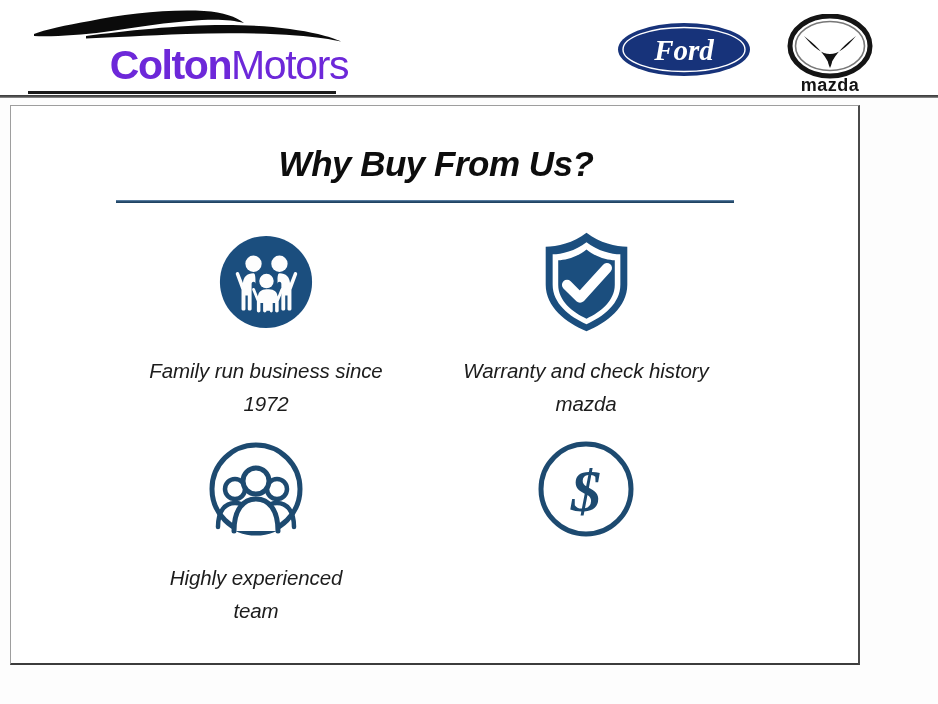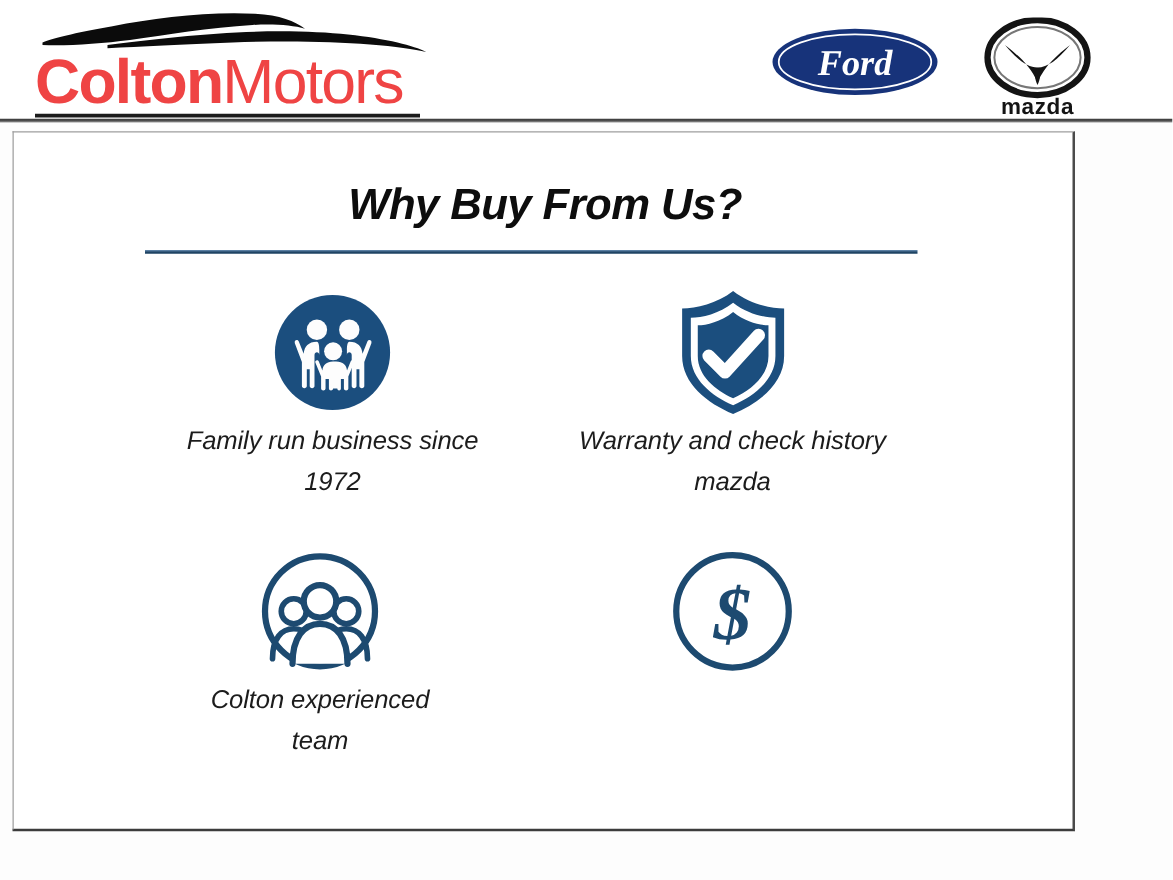--- a/index.html
+++ b/index.html
@@ -21,24 +21,25 @@
     background:linear-gradient(to bottom,#3a3a3a 0%,#4a4a4a 45%,#9a9a9a 100%);
   }
 
   
   .brand-logo {
     position:absolute; left:28px; top:8px; width:320px; height:84px;
   }
   .car-silhouette { position:absolute; left:0; top:0; width:320px; height:40px; }
   .brand-word {
     position:absolute; left:0; top:34px; width:320px;
-    font-size:50px; line-height:46px;
+    font-size:41px; line-height:46px;
     letter-spacing:-1.4px;
-    color:#ef4444;
+    color:#6d28d9;
     white-space:nowrap;
+    text-align:right;
   }
   .brand-word .bold { font-weight:bold; }
   .brand-word .light { font-weight:normal; }
   .brand-underline {
     position:absolute; left:0; top:83px; width:308px; height:3px;
     background:#1b1b1b;
   }
 
   
   .ford-logo { position:absolute; left:617px; top:22px; width:134px; height:55px; }
@@ -78,21 +79,21 @@
   .cell-0 { left:75px;  top:8px; }
   .cell-1 { left:395px; top:8px; }
   .cell-2 { left:65px;  top:215px; }
   .cell-3 { left:395px; top:215px; }
 
   .icon-box {
     width:100px; height:100px;
     display:flex; align-items:center; justify-content:center;
   }
   .caption {
-    margin-top:4px;
+    margin-top:22px;
     width:300px;
     text-align:center;
     font-size:20.5px;
     line-height:33px;
     color:#1c1c1c;
     letter-spacing:-0.1px;
   }
 </style>
 </head>
 <body>
@@ -197,21 +198,21 @@
             <path d="M12 88 C 12 72, 19 64, 29 64 C 34 64, 38 66, 41 69" fill="none" stroke="#1d4a70" stroke-width="4.5" stroke-linecap="round"></path>
 
             <circle cx="71" cy="50" r="10" fill="none" stroke="#1d4a70" stroke-width="4.5"></circle>
             <path d="M88 88 C 88 72, 81 64, 71 64 C 66 64, 62 66, 59 69" fill="none" stroke="#1d4a70" stroke-width="4.5" stroke-linecap="round"></path>
 
             <circle cx="50" cy="42" r="13" fill="#ffffff" stroke="#1d4a70" stroke-width="5"></circle>
             <path d="M28 92 C 28 71, 37 60, 50 60 C 63 60, 72 71, 72 92" fill="#ffffff" stroke="#1d4a70" stroke-width="5" stroke-linecap="round"></path>
           </svg>
         </div>
         <div class="caption">
-          <span>Colton experienced</span><br>
+          <span>Highly experienced</span><br>
           <span>team</span>
         </div>
       </div>
 
       <div class="cell cell-3">
         <div class="icon-box">
           <svg viewBox="0 0 100 100" width="102" height="102">
             <circle cx="50" cy="50" r="45" fill="none" stroke="#1d4a70" stroke-width="5"></circle>
             <text x="50" y="72" text-anchor="middle" font-family="Liberation Serif, serif" font-size="60" font-weight="bold" fill="#1d4a70">$</text>
           </svg>

